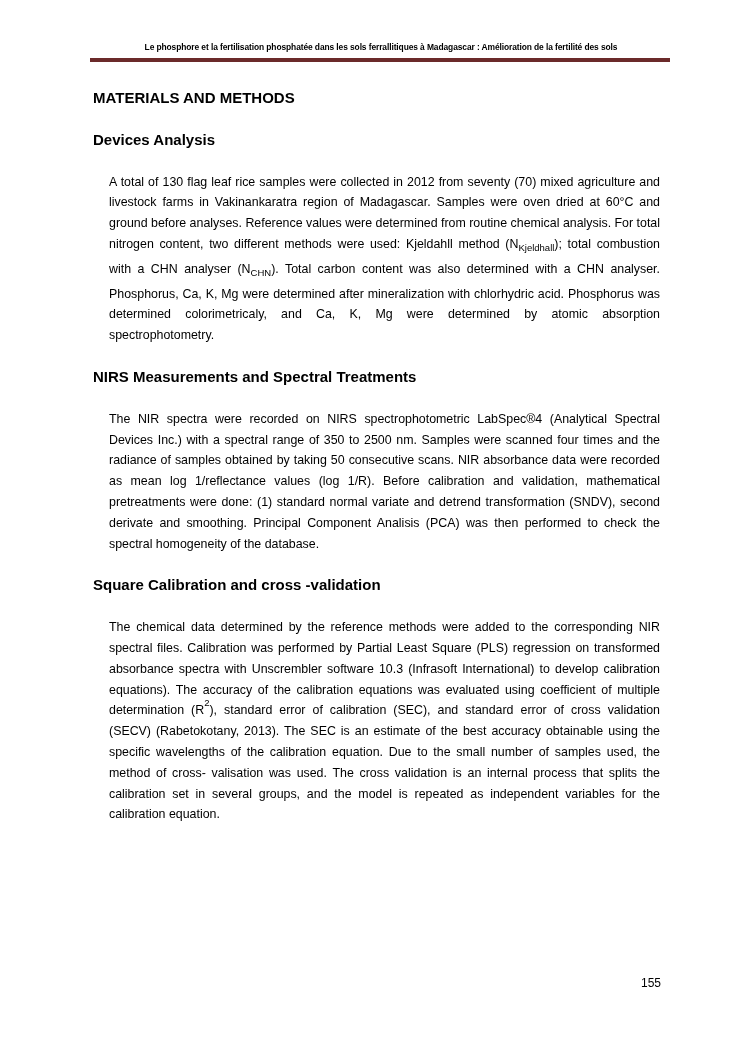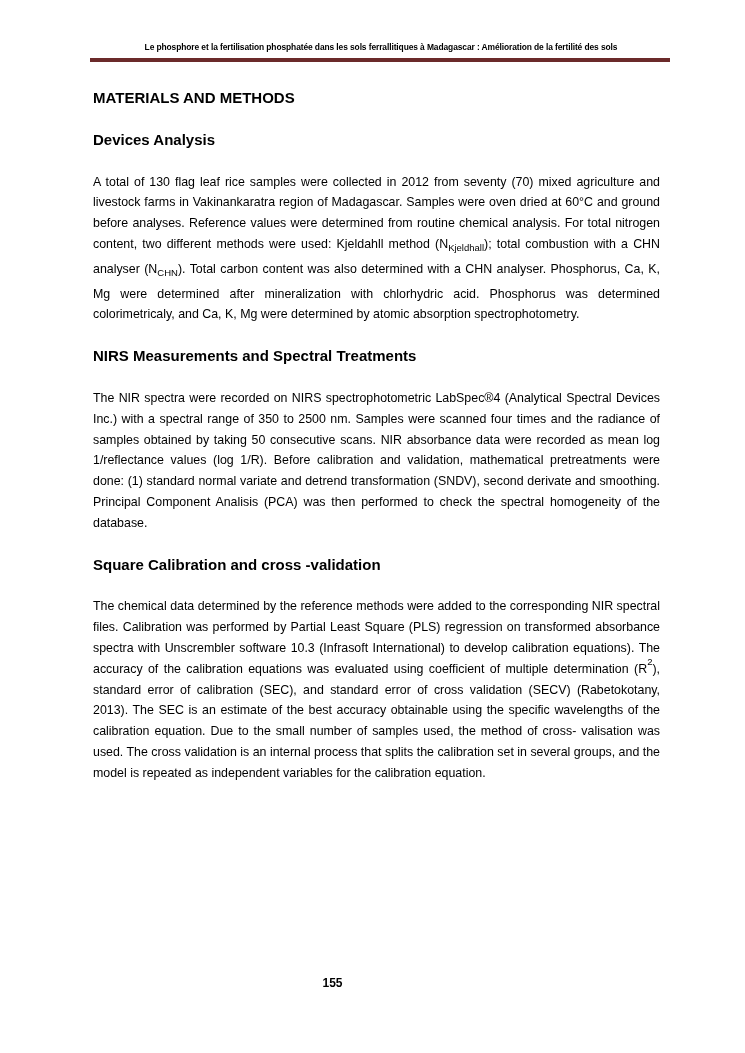--- a/index.html
+++ b/index.html
@@ -15,26 +15,26 @@
       position: absolute; left: 86px; width: 580px; top: 58px; height: 4px;
       background: #6b2a2a;
     }
     .content {
       position: absolute; left: 89px; width: 567px; top: 88px;
       font-family: "Liberation Sans", sans-serif; font-size: 12.4px; line-height: 20.8px;
     }
     h1, h2 { margin: 0; font-size: 15px; font-weight: bold; }
     h1 { margin-bottom: 21px; }
     h2 { margin-bottom: 21px; }
-    p { margin: 0 0 21px 0; text-align: justify; }
+    p { margin: 0 0 21px 16px; text-align: justify; }
     .sub { font-size: 9.5px; vertical-align: -3px; }
     .sup { font-size: 9.5px; vertical-align: 8px; line-height: 0; }
     .page-number {
-      position: absolute; left: 0; width: 657px; top: 976px; text-align: center;
-      font-family: "Liberation Sans", sans-serif; font-weight: bold; font-size: 12px;
+      position: absolute; left: 0; width: 657px; top: 976px; text-align: right;
+      font-family: "Liberation Sans", sans-serif; font-weight: normal; font-size: 12px;
     }
   </style>
 </head>
 <body>
 
 <div class="page">
   <div class="running-header">Le phosphore et la fertilisation phosphatée dans les sols ferrallitiques à Madagascar : Amélioration de la fertilité des sols</div>
   <div class="header-rule"></div>
 
   <div class="content">

